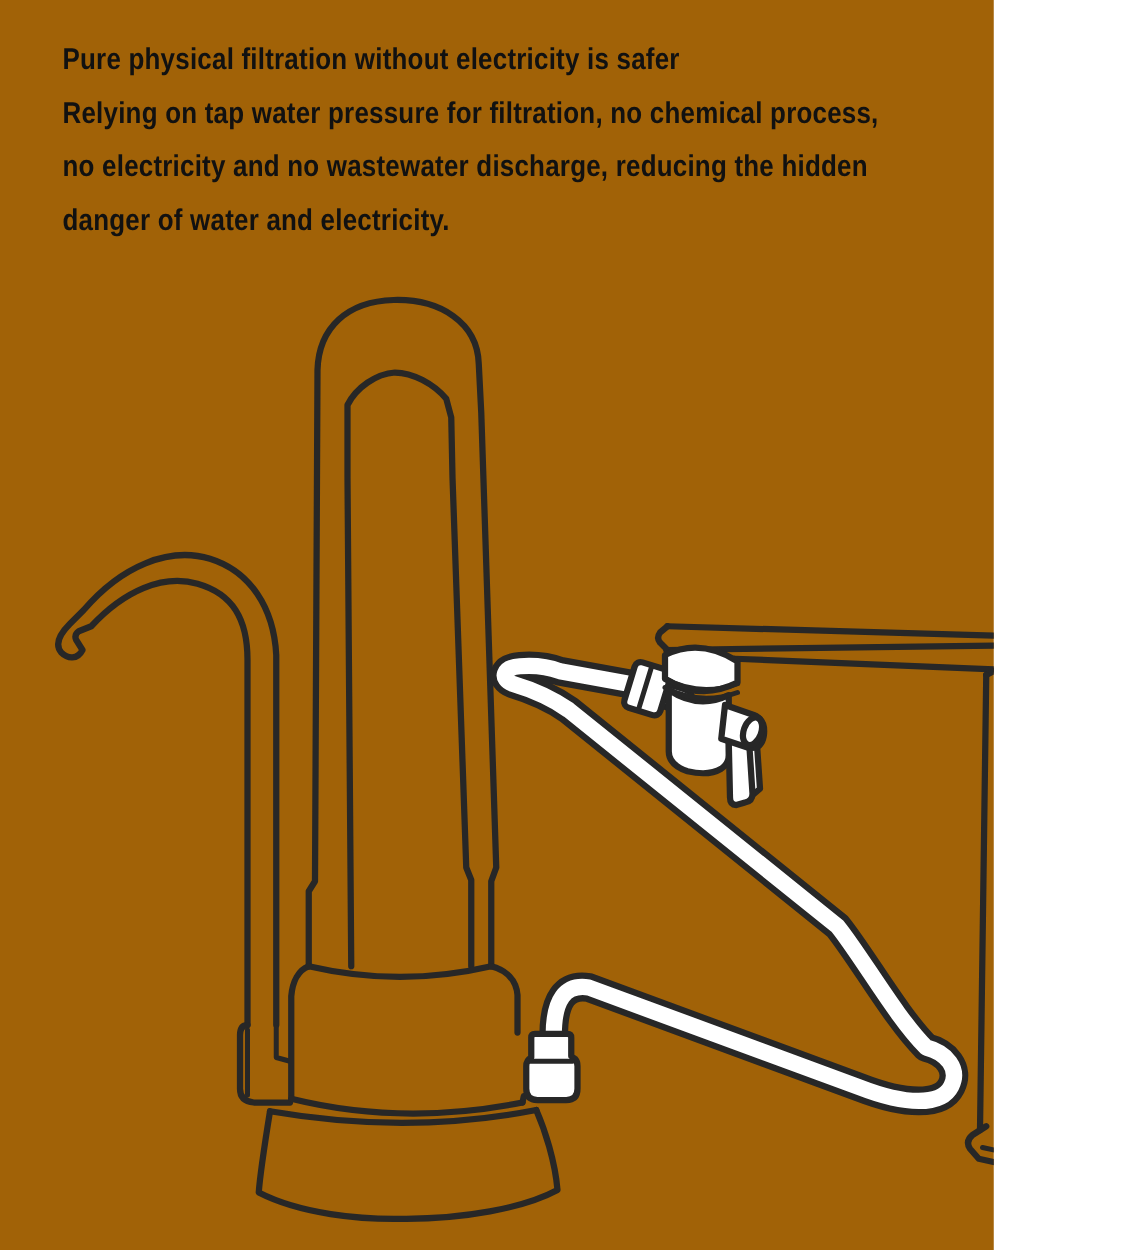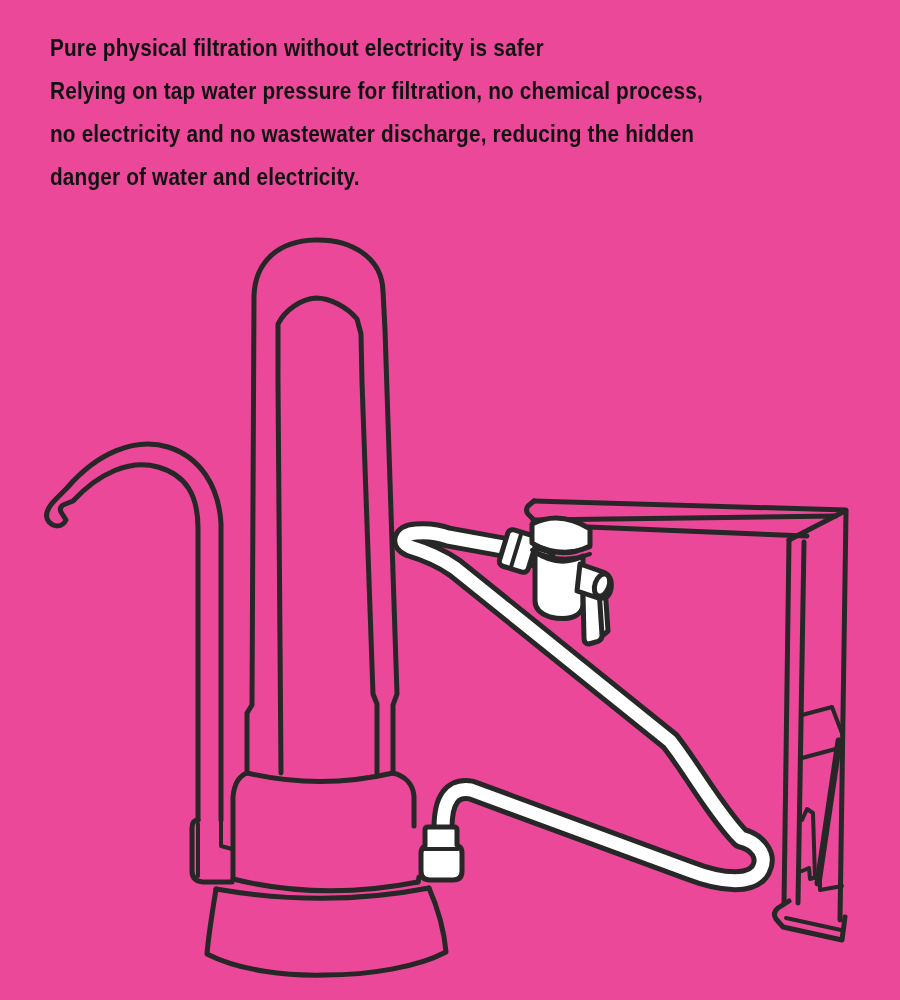--- a/index.html
+++ b/index.html
@@ -1,17 +1,17 @@
 <!DOCTYPE html>
 <html style="--color-line: #272727; --color-text: #111111;"><head>
 <meta charset="utf-8">
 <style>
   html,body { margin:0; padding:0; background:#ffffff; }
   .page {
-    position:relative; width:900px; height:1000px; background:#ec4899;
+    position:relative; width:795px; height:1000px; background:#a16207;
     overflow:hidden; font-family:"Liberation Sans", sans-serif;
   }
   .caption {
     position:absolute; left:50px; top:26px;
     transform:scaleX(0.865); transform-origin:0 0;
     color:var(--color-text,#111111);
     font-weight:700; font-size:24px; line-height:43px;
     white-space:nowrap; letter-spacing:0.2px;
   }
   .cap-line { display:block; }

